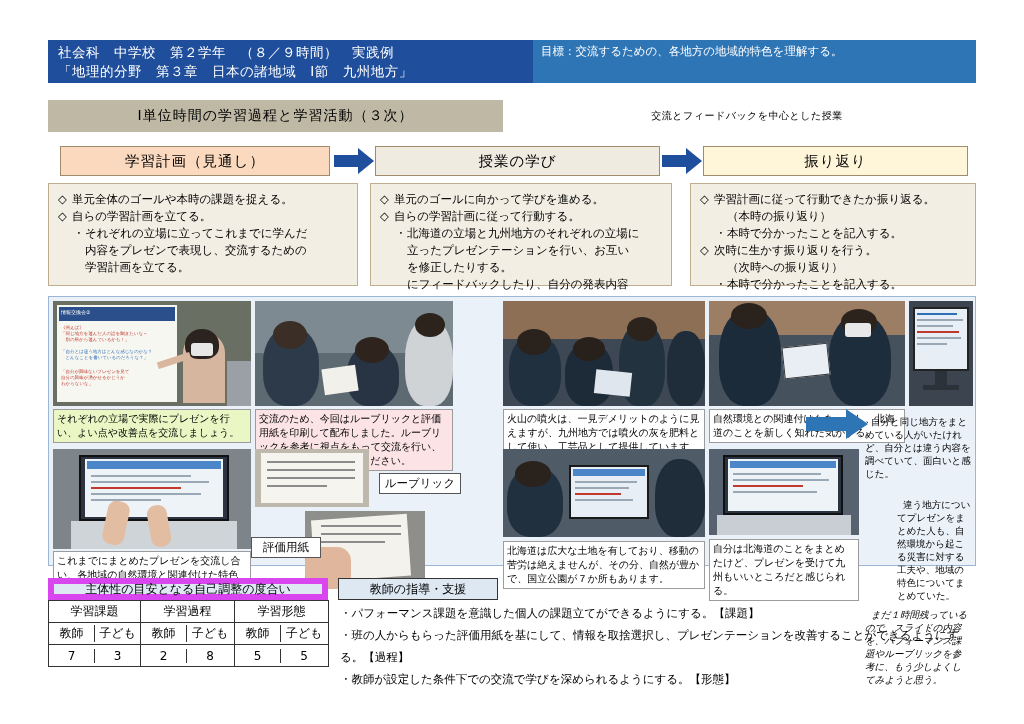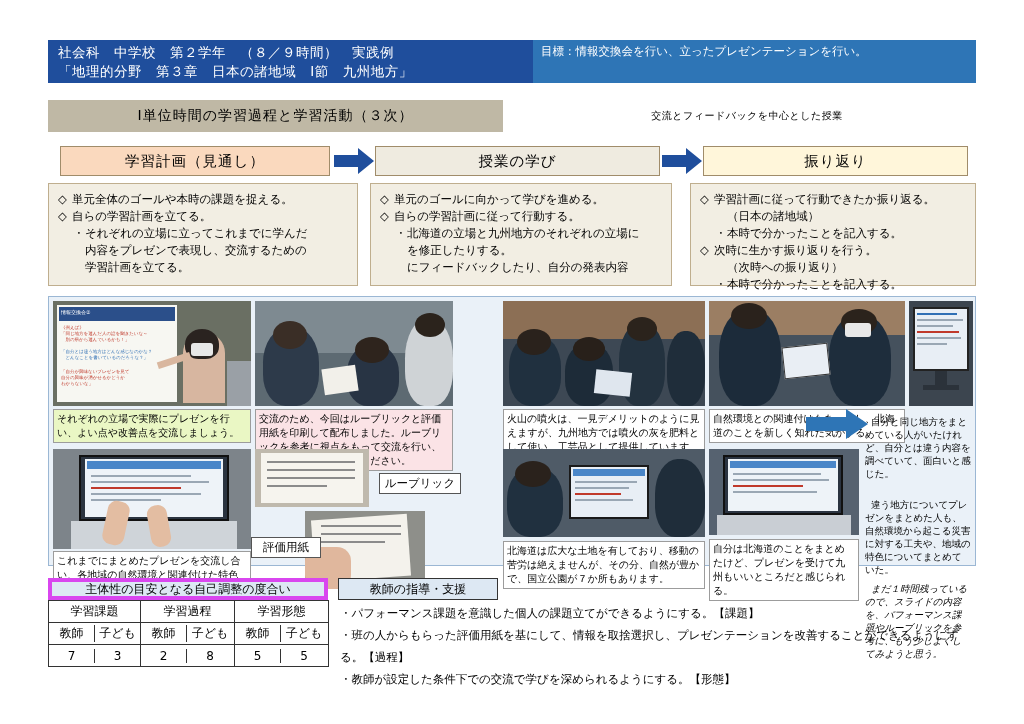--- a/index.html
+++ b/index.html
@@ -115,21 +115,21 @@
   .label-box {
     position: absolute; font-size: 11.5px; border: 1px solid #555;
     background: #ffffff; text-align: center; padding: 2px 4px;
   }
 
   .bigarrow { position: absolute; }
 
   
   .tbl-title {
     position: absolute; left: 48px; top: 578px; width: 280px; height: 22px;
-    border: 4px solid #d946ef; background: #DDE8F3;
+    border: 6px solid #d946ef; background: #DDE8F3;
     display: flex; align-items: center; justify-content: center;
     font-size: 12px;
   }
   table.grid {
     position: absolute; left: 48px; top: 600px;
     border-collapse: collapse; background: #ffffff;
   }
   table.grid td {
     border: 1px solid #333; font-size: 12px; text-align: center;
     height: 22px;
@@ -159,21 +159,21 @@
 <body>
 
 <div id="page">
 
   <div class="header">
     <div class="header-left">
       <div class="l1">社会科　中学校　第２学年　（８／９時間）　実践例</div>
       <div class="l2">「地理的分野　第３章　日本の諸地域　Ⅰ節　九州地方」</div>
     </div>
     <div class="header-right">
-      <span>目標：情報交換会を行い、立ったプレゼンテーションを行い。</span>
+      <span>目標：交流するための、各地方の地域的特色を理解する。</span>
     </div>
   </div>
 
   <div class="subrow">
     <div class="subrow-left">
       <span>Ⅰ単位時間の学習過程と学習活動（３次）</span>
     </div>
     <div class="subrow-right">
       <span>交流とフィードバックを中心とした授業</span>
     </div>
@@ -222,30 +222,31 @@
       <span class="tx">単元のゴールに向かって学びを進める。</span>
     </div>
     <div class="bullet-line">
       <span class="mk">◇</span>
       <span class="tx">自らの学習計画に従って行動する。</span>
     </div>
     <div class="sub-line">
       <span class="mk">・</span>
       <span>北海道の立場と九州地方のそれぞれの立場に</span>
     </div>
+    <div class="indent2">立ったプレゼンテーションを行い、お互い</div>
     <div class="indent2">を修正したりする。</div>
     <div class="indent2">にフィードバックしたり、自分の発表内容</div>
   </div>
 
   <div class="phase-box" id="box3">
     <div class="bullet-line">
       <span class="mk">◇</span>
       <span class="tx">学習計画に従って行動できたか振り返る。</span>
     </div>
-    <div class="indent2">（日本の諸地域）</div>
+    <div class="indent2">（本時の振り返り）</div>
     <div class="sub-line">
       <span class="mk">・</span>
       <span>本時で分かったことを記入する。</span>
     </div>
     <div class="bullet-line">
       <span class="mk">◇</span>
       <span class="tx">次時に生かす振り返りを行う。</span>
     </div>
     <div class="indent2">（次時への振り返り）</div>
     <div class="sub-line">
@@ -414,21 +415,21 @@
     </div>
 
     <div class="bigarrow" style="left:757px; top:112px;">
       <svg width="62" height="30" viewBox="0 0 62 30">
         <polygon points="0,8 40,8 40,0 62,15 40,30 40,22 0,22" fill="#2E75B6"></polygon>
       </svg>
     </div>
 
     <div style="position:absolute; left:816px; top:118px; width:106px; font-size:9.5px; line-height:13px;">
       <div style="margin-bottom:18px; text-indent:6px;">自分と同じ地方をまとめている人がいたけれど、自分とは違う内容を調べていて、面白いと感じた。</div>
-      <div style="margin-bottom:6px; text-indent:6px;">違う地方についてプレゼンをまとめた人も、自然環境から起こる災害に対する工夫や、地域の特色についてまとめていた。</div>
+      <div style="margin-bottom:6px; text-indent:6px;margin-left:32px;">違う地方についてプレゼンをまとめた人も、自然環境から起こる災害に対する工夫や、地域の特色についてまとめていた。</div>
       <div style="text-indent:6px;font-style:italic;">まだ１時間残っているので、スライドの内容を、パフォーマンス課題やルーブリックを参考に、もう少しよくしてみようと思う。</div>
     </div>
 
   </div>
 
   <div class="tbl-title">
     <span>主体性の目安となる自己調整の度合い</span>
   </div>
   <table class="grid">
     <tbody>

